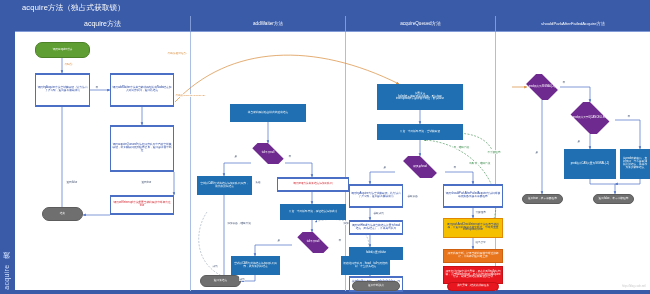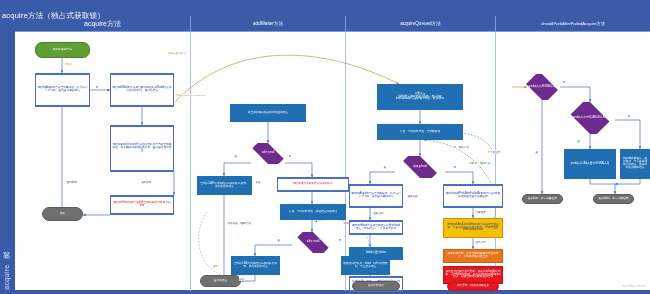--- a/index.html
+++ b/index.html
@@ -9,23 +9,23 @@
     background:#ffffff;
     font-family:"Liberation Sans", sans-serif;
   }
   #frame {
     position:relative; width:650px; height:294px;
     background:#3a5ba8;
     overflow:hidden;
   }
   
   #titlebar {
-    position:absolute; left:0; top:8px; width:650px; height:16px;
+    position:absolute; left:0; top:0; width:650px; height:16px;
     color:#ffffff; font-size:7.5px; line-height:16px;
-    padding-left:2px; letter-spacing:0.2px;
+    padding-left:22px; letter-spacing:0.2px;
     white-space:nowrap;
   }
   
   #rail {
     position:absolute; left:0; top:16px; width:15px; height:278px;
     color:#cfe0ff; font-size:7px;
   }
   #rail span {
     position:absolute; left:2px; bottom:4px;
     writing-mode:vertical-rl; text-orientation:mixed;

